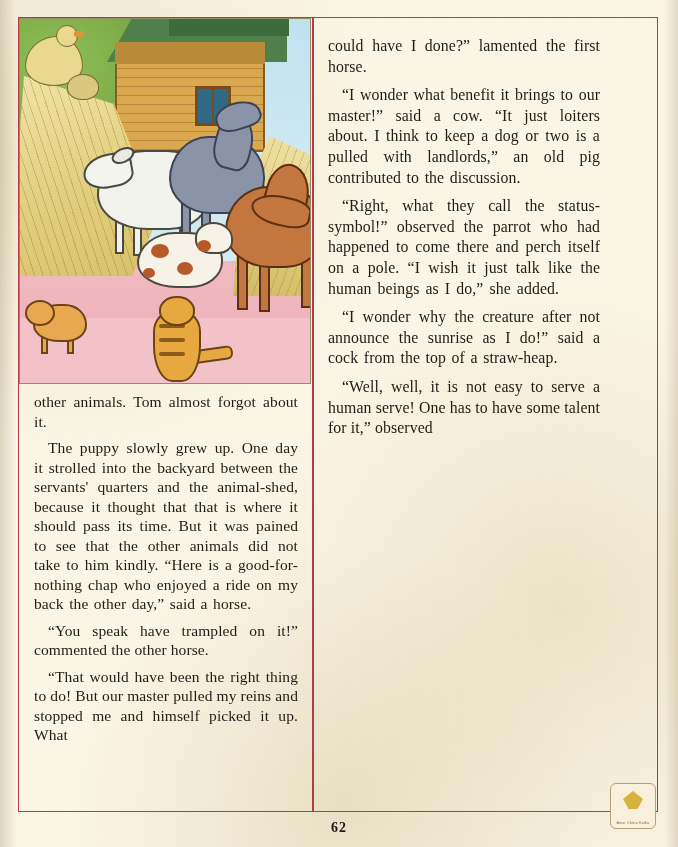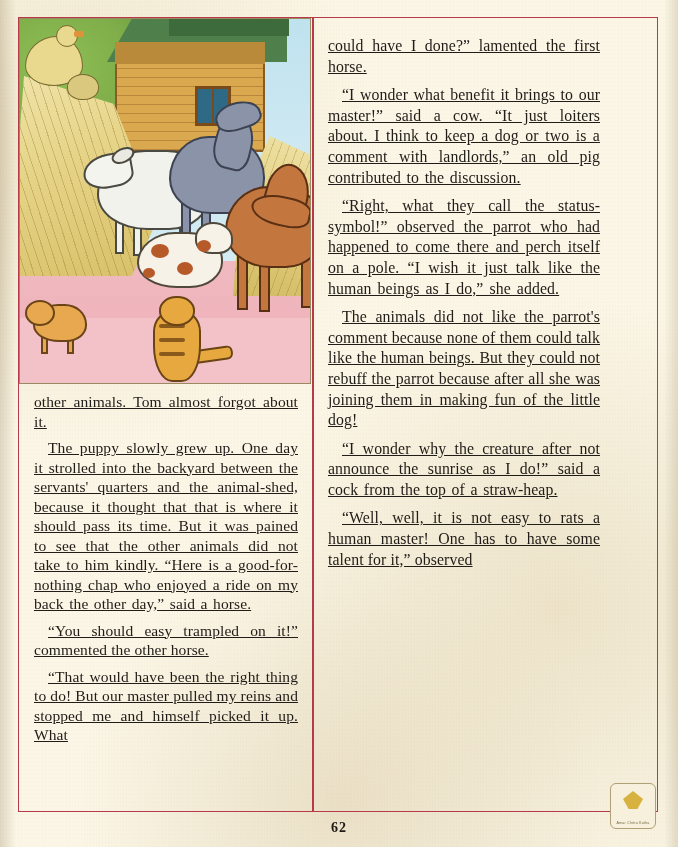--- a/index.html
+++ b/index.html
@@ -277,21 +277,20 @@
     top: 36px;
     width: 272px;
   }
   .col p {
     margin: 0 0 7px 0;
     text-align: justify;
     text-indent: 14px;
     font-size: 15.5px;
     line-height: 19.5px;
     letter-spacing: 0.1px;
-    text-decoration: underline;
   }
   .col p.noind { text-indent: 0; }
   .col-right p { font-size: 15.8px; line-height: 20.6px; margin-bottom: 8px; }
   .wide { letter-spacing: 0.9px; word-spacing: 2px; }
   .wide2 { letter-spacing: 0.5px; word-spacing: 1.5px; }
 
   .folio {
     position: absolute;
     left: 0; right: 0;
     top: 820px;
@@ -409,31 +408,30 @@
     <div class="cat-stripe" style="left:140px; top:320px;"></div>
     <div class="cat-stripe" style="left:140px; top:334px;"></div>
     <div class="cat-head"></div>
 
     <div class="illus-border"></div>
   </div>
 
   <div class="col col-left">
     <p class="noind">other animals. Tom almost forgot about it.</p>
     <p class="wide2">The puppy slowly grew up. One day it strolled into the backyard between the servants' quarters and the animal-shed, because it thought that that is where it should pass its time. But it was pained to see that the other animals did not take to him kindly. “Here is a good-for-nothing chap who enjoyed a ride on my back the other day,” said a horse.</p>
-    <p>“You should easy trampled on it!” commented the other horse.</p>
+    <p>“You speak have trampled on it!” commented the other horse.</p>
     <p>“That would have been the right thing to do! But our master pulled my reins and stopped me and himself picked it up. What</p>
   </div>
 
   <div class="col col-right">
     <p class="noind">could have I done?” lamented the first horse.</p>
-    <p class="wide2">“I wonder what benefit it brings to our master!” said a cow. “It just loiters about. I think to keep a dog or two is a comment with landlords,” an old pig contributed to the discussion.</p>
+    <p class="wide2">“I wonder what benefit it brings to our master!” said a cow. “It just loiters about. I think to keep a dog or two is a pulled with landlords,” an old pig contributed to the discussion.</p>
     <p class="wide">“Right, what they call the status-symbol!” observed the parrot who had happened to come there and perch itself on a pole. “I wish it just talk like the human beings as I do,” she added.</p>
-    <p>The animals did not like the parrot's comment because none of them could talk like the human beings. But they could not rebuff the parrot because after all she was joining them in making fun of the little dog!</p>
     <p class="wide2">“I wonder why the creature after not announce the sunrise as I do!” said a cock from the top of a straw-heap.</p>
-    <p>“Well, well, it is not easy to rats a human master! One has to have some talent for it,” observed</p>
+    <p>“Well, well, it is not easy to serve a human serve! One has to have some talent for it,” observed</p>
   </div>
 
   <div class="folio">62</div>
 
   <div class="stamp">
     <div class="bird"></div>
     <div class="txt">Amar Chitra Katha</div>
   </div>
 
 </div>

